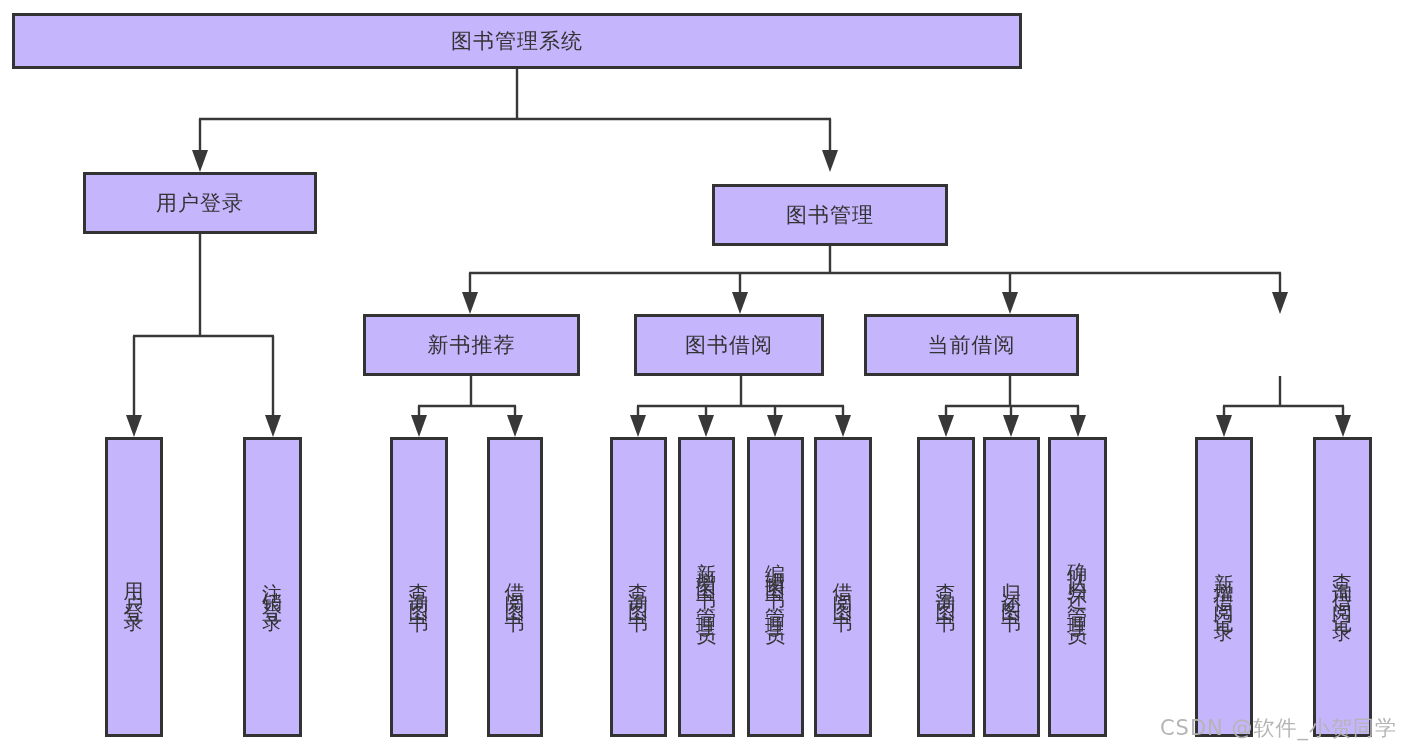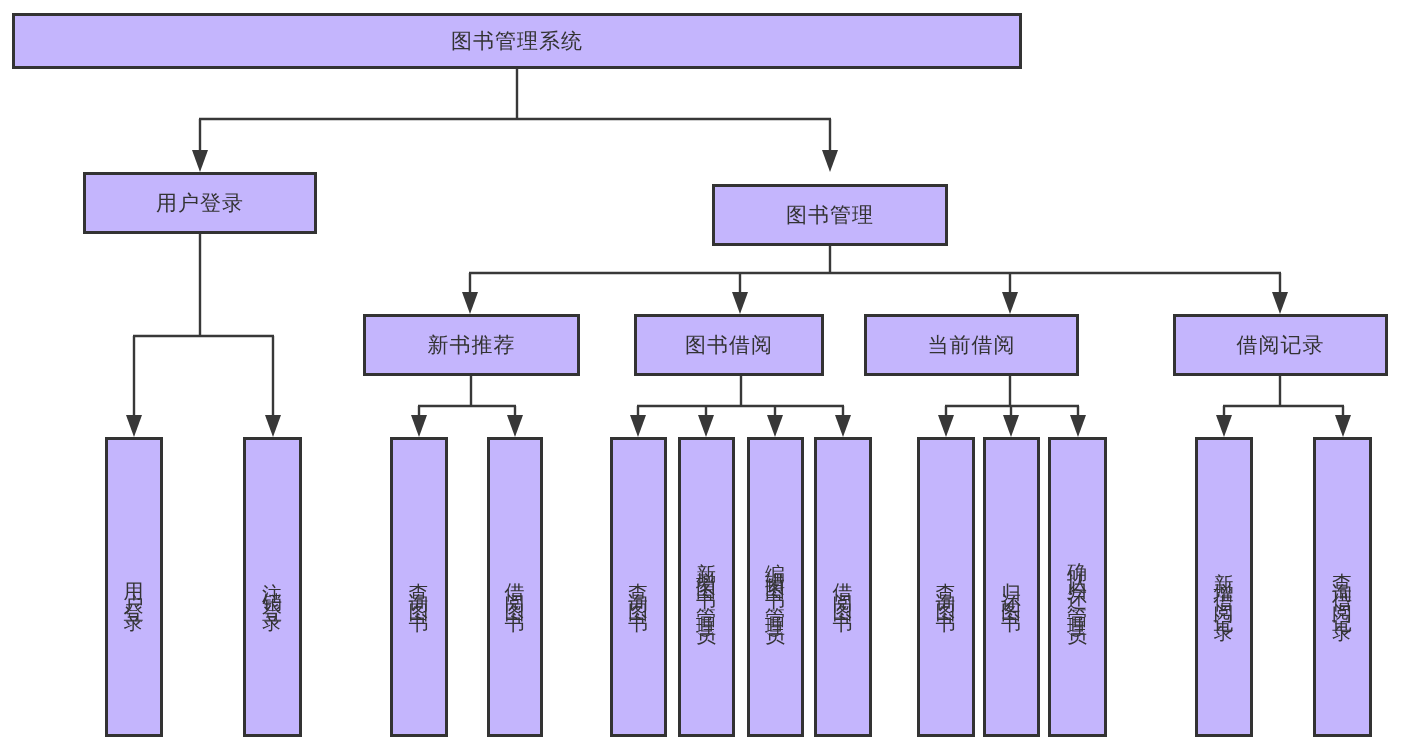--- a/index.html
+++ b/index.html
@@ -100,23 +100,20 @@
 
   <div class="node h-node" style="left:363px;top:314px;width:217px;height:62px;">
     <span>新书推荐</span>
   </div>
   <div class="node h-node" style="left:634px;top:314px;width:190px;height:62px;text-align:right;">
     <span>图书借阅</span>
   </div>
   <div class="node h-node" style="left:864px;top:314px;width:215px;height:62px;">
     <span>当前借阅</span>
   </div>
-  <div class="node h-node" style="left:1173px;top:314px;width:215px;height:62px;">
-    <span>借阅记录</span>
-  </div>
 
   <div class="node leaf" style="left:105px;top:437px;width:58px;height:300px;">
     <span>用户登录</span>
   </div>
   <div class="node leaf" style="left:243px;top:437px;width:59px;height:300px;">
     <span>注销登录</span>
   </div>
 
   <div class="node leaf" style="left:390px;top:437px;width:58px;height:300px;">
     <span>查询图书</span>
@@ -148,13 +145,14 @@
     <span>确认归还（管理员）</span>
   </div>
 
   <div class="node leaf" style="left:1195px;top:437px;width:58px;height:300px;">
     <span>新增借阅记录</span>
   </div>
   <div class="node leaf" style="left:1313px;top:437px;width:59px;height:300px;">
     <span>查询借阅记录</span>
   </div>
 
+  <div id="watermark">CSDN @软件_小贺同学</div>
 </div>
 
 </body></html>

